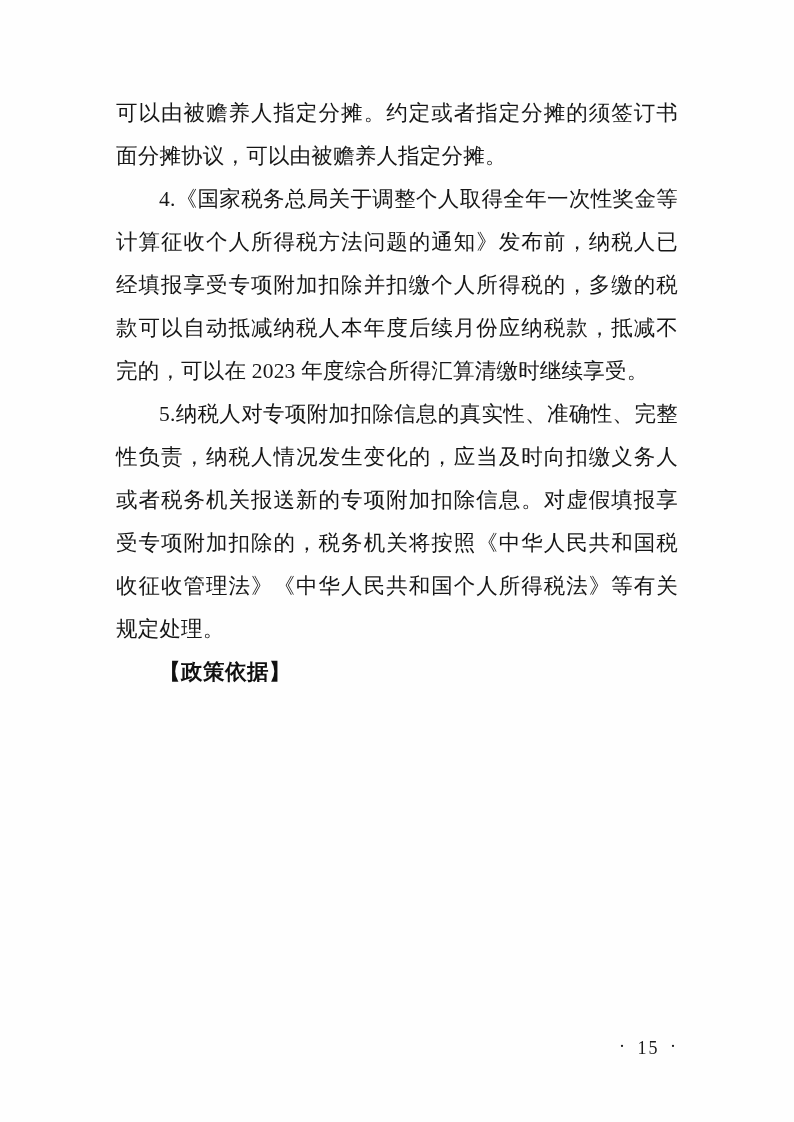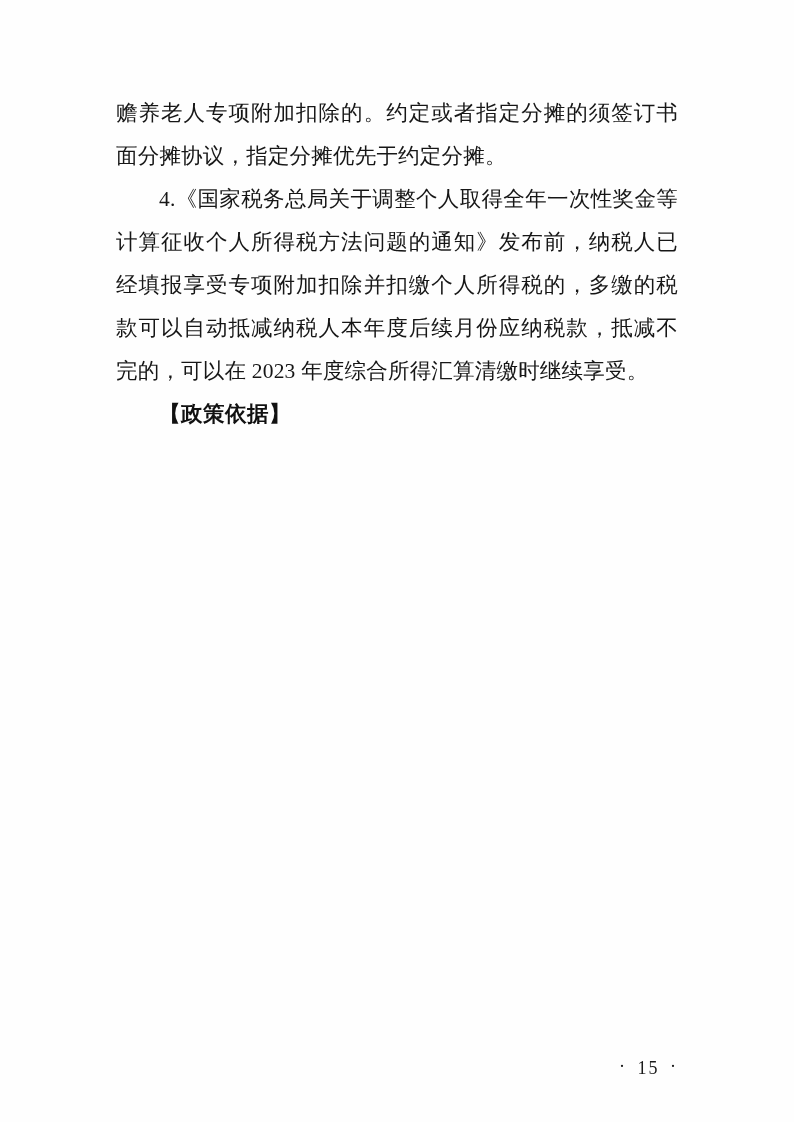--- a/index.html
+++ b/index.html
@@ -56,40 +56,40 @@
     top: 1038px;
     width: 794px;
     text-align: center;
     font-size: 18px;
     color: #1a1a1a;
     letter-spacing: 2px;
   }
   .footer .pg {
     display: inline-block;
     padding: 0 4px;
-    margin-top: 20px;
   }
   .dot {
     display: inline-block;
     font-size: 18px;
     transform: translateY(-2px);
   }
   .footer-inner {
     position: absolute;
     right: 116px;
     top: 0;
   }
 </style>
 </head>
 <body>
 
 <div class="page">
   <div class="content">
-    <p class="para">赡养老人专项附加扣除的。约定或者指定分摊的须签订书面分摊协议，指定分摊优先于约定分摊。</p>
+    <p class="para">可以由被赡养人指定分摊。约定或者指定分摊的须签订书面分摊协议，可以由被赡养人指定分摊。</p>
     <p class="para indent">4.《国家税务总局关于调整个人取得全年一次性奖金等计算征收个人所得税方法问题的通知》发布前，纳税人已经填报享受专项附加扣除并扣缴个人所得税的，多缴的税款可以自动抵减纳税人本年度后续月份应纳税款，抵减不完的，可以在 2023 年度综合所得汇算清缴时继续享受。</p>
+    <p class="para indent">5.纳税人对专项附加扣除信息的真实性、准确性、完整性负责，纳税人情况发生变化的，应当及时向扣缴义务人或者税务机关报送新的专项附加扣除信息。对虚假填报享受专项附加扣除的，税务机关将按照《中华人民共和国税收征收管理法》《中华人民共和国个人所得税法》等有关规定处理。</p>
     <p class="section-head">【政策依据】</p>
 
   </div>
 
   <div class="footer">
     <div class="footer-inner">
       <span class="dot">·</span>
       <span class="pg">15</span>
       <span class="dot">·</span>
     </div>

